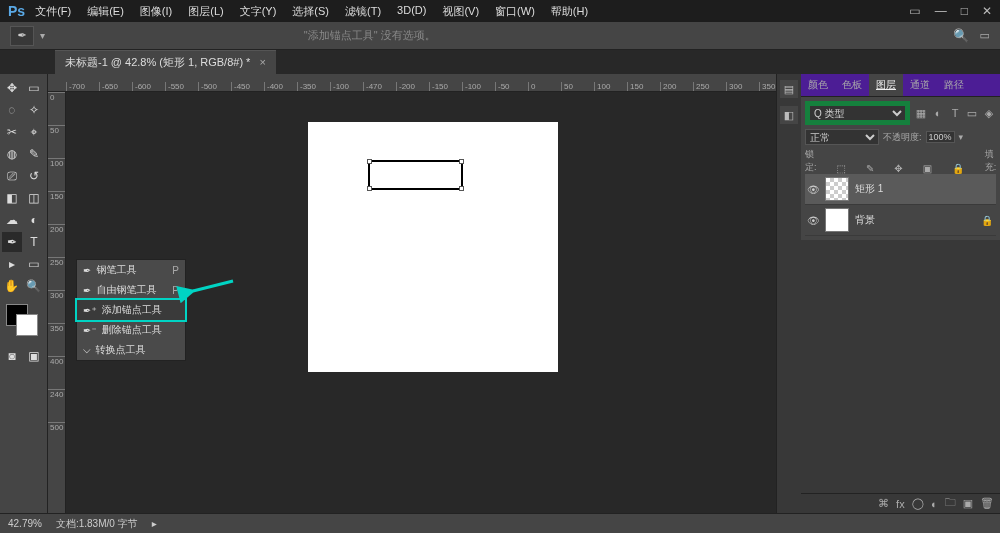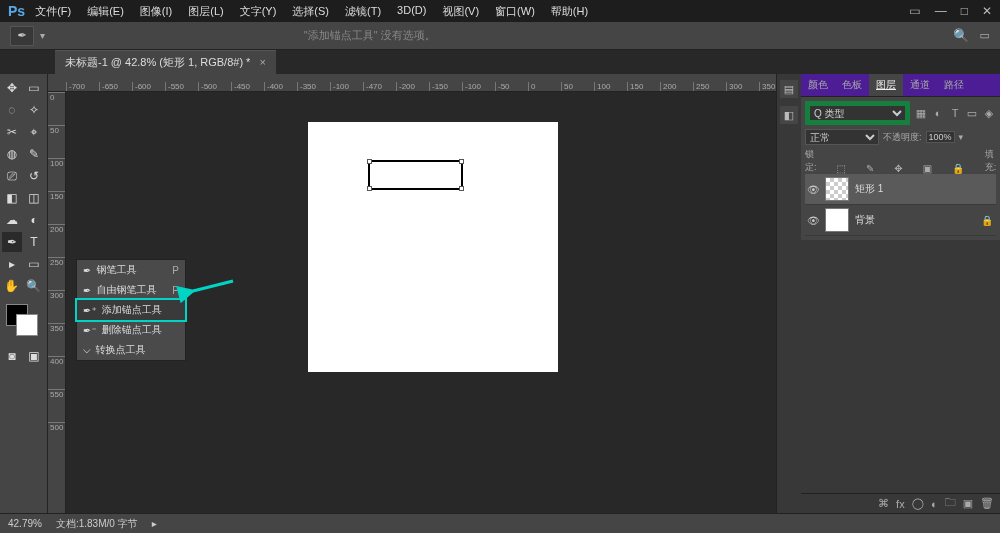--- a/index.html
+++ b/index.html
@@ -194,21 +194,21 @@
     <div class="ruler-v" id="ruler-v">
         <span>0</span>
         <span>50</span>
         <span>100</span>
         <span>150</span>
         <span>200</span>
         <span>250</span>
         <span>300</span>
         <span>350</span>
         <span>400</span>
-        <span>550</span>
+        <span>240</span>
         <span>500</span>
       </div>
     <div class="canvas-wrap">
       <div class="canvas">
         <div class="shape-rect">
           <div class="anchor a1"></div>
           <div class="anchor a2"></div>
           <div class="anchor a3"></div>
           <div class="anchor a4"></div>
         </div>

